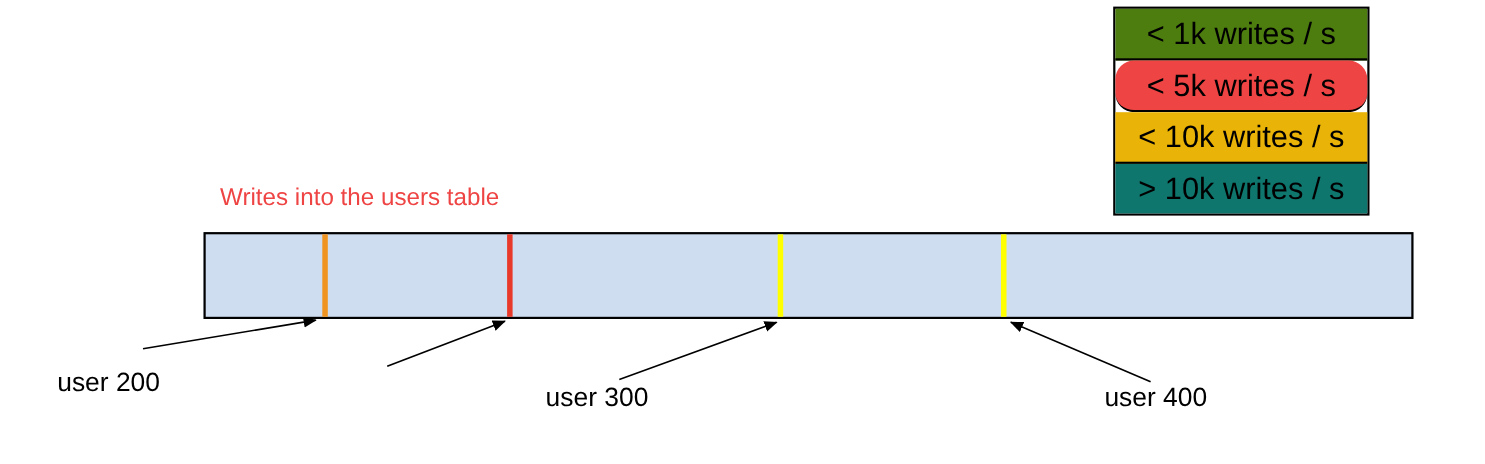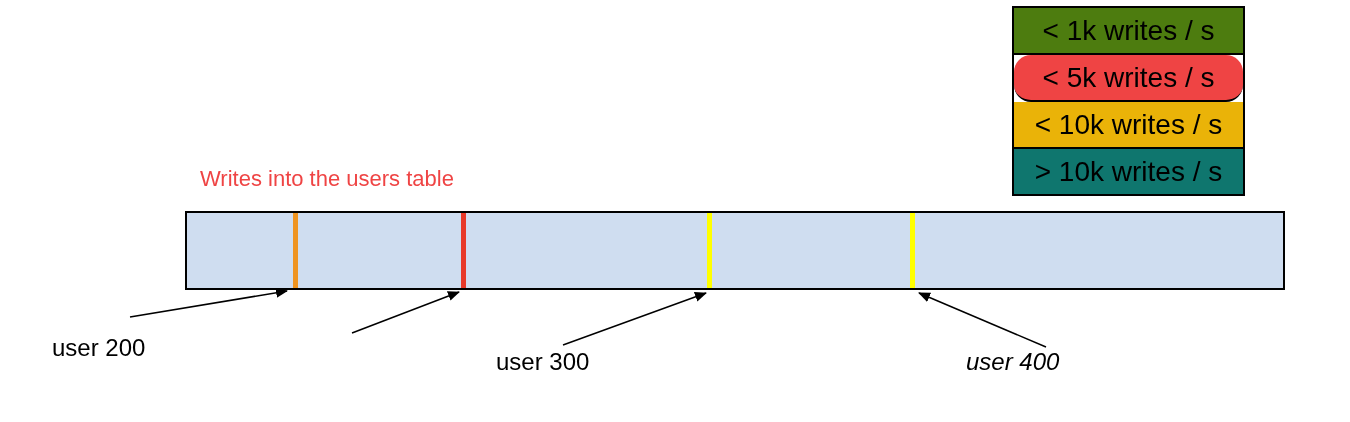--- a/index.html
+++ b/index.html
@@ -67,21 +67,21 @@
     <div class="legend-row" style="background-color: #eab308;">
       <span>&lt; 10k writes / s</span>
     </div>
     <div class="legend-row" style="background-color: #0f766e;">
       <span>&gt; 10k writes / s</span>
     </div>
   </div>
 
   <div class="user-label" style="left: 52px; top: 334px;">user 200</div>
   <div class="user-label" style="left: 496px; top: 348px; text-align: center;">user 300</div>
-  <div class="user-label" style="left: 966px; top: 348px; font-style: italic;">user 400</div>
+  <div class="user-label" style="left: 1004px; top: 348px;">user 400</div>
 
   <svg class="arrows" viewBox="0 0 1350 422">
     <defs>
       <marker id="arrowhead" markerUnits="userSpaceOnUse" markerWidth="14" markerHeight="11" refX="11" refY="5" orient="auto">
         <path d="M0,0 L12,5 L0,10 Z" fill="#000"></path>
       </marker>
     </defs>
     <line marker-end="url(#arrowhead)" x1="130" y1="317" x2="287" y2="291"></line>
     <line marker-end="url(#arrowhead)" x1="352" y1="333" x2="459" y2="292"></line>
     <line marker-end="url(#arrowhead)" x1="563" y1="345" x2="706" y2="293"></line>

